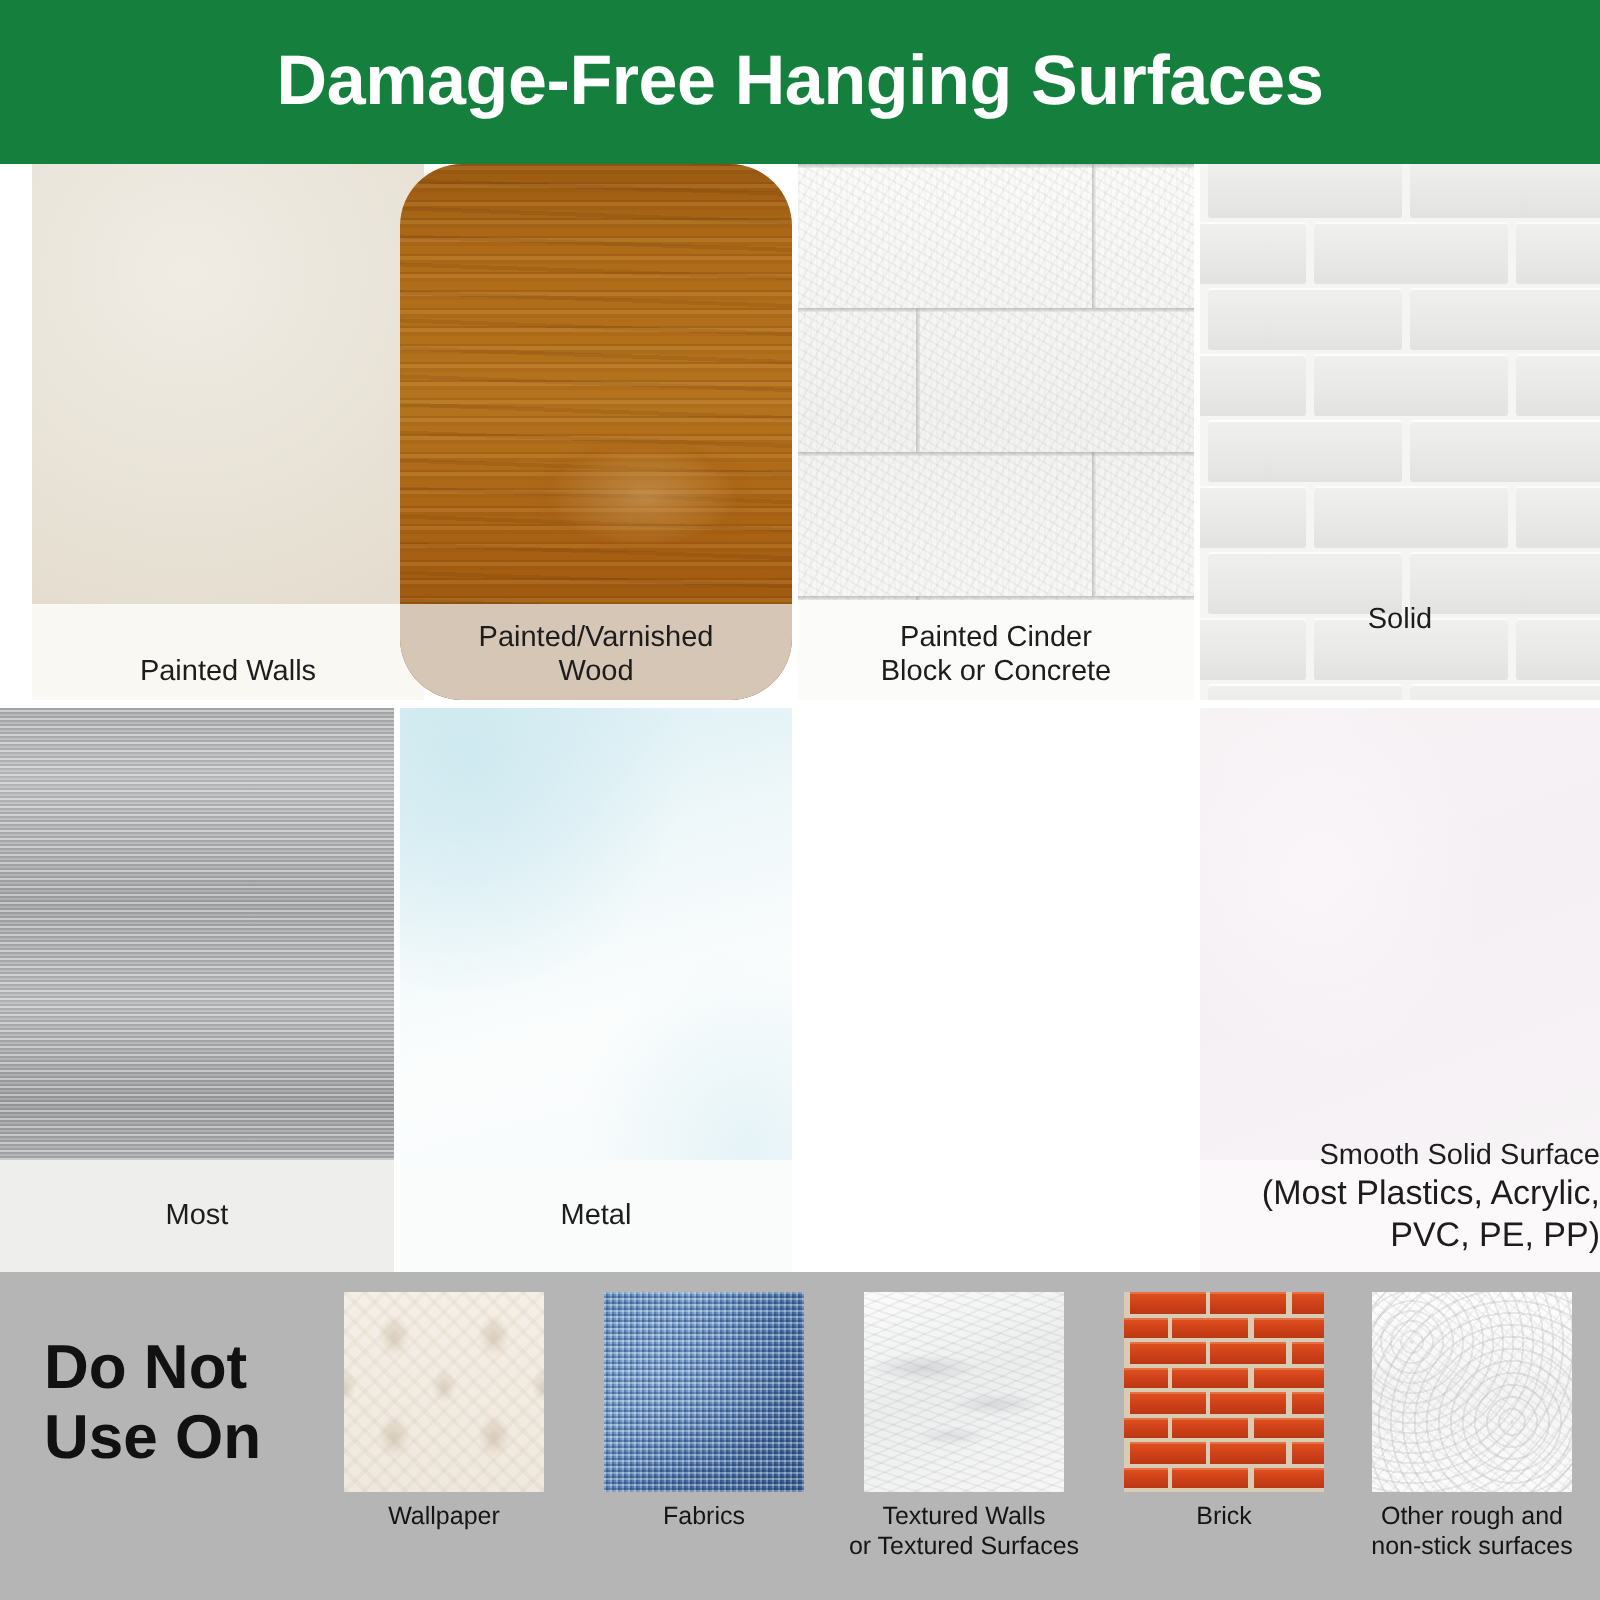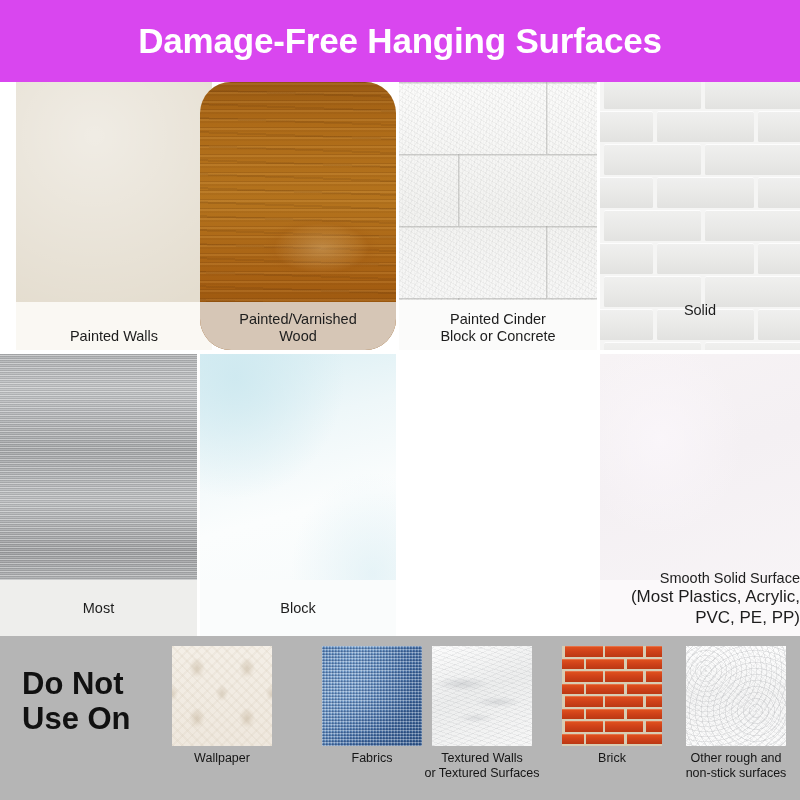--- a/index.html
+++ b/index.html
@@ -17,21 +17,21 @@
     height: 800px;
     overflow: hidden;
     background: #ffffff;
   }
 
   
   .header {
     position: absolute;
     left: 0; top: 0;
     width: 800px; height: 82px;
-    background: #d946ef;
+    background: #15803d;
     display: flex;
     align-items: center;
     justify-content: center;
   }
   .header-title {
     color: #ffffff;
     font-size: 35px;
     font-weight: bold;
     letter-spacing: -0.2px;
     white-space: nowrap;
@@ -228,21 +228,21 @@
     margin-top: 5px;
     text-align: center;
     font-size: 12.5px;
     color: #151515;
     line-height: 1.18;
     width: 130px;
     margin-left: -15px;
     font-family: "Liberation Sans", sans-serif;
   }
   .i0 { left: 2px; }
-  .i1 { left: 132px; margin-left: 20px; }
+  .i1 { left: 132px; }
   .i2 { left: 262px; }
   .i3 { left: 392px; }
   .i4 { left: 516px; }
 
   
   .tex-wallpaper {
     background:
       radial-gradient(ellipse 13% 17% at 25% 22%, rgba(196,180,156,0.55), rgba(0,0,0,0) 62%),
       radial-gradient(ellipse 13% 17% at 75% 22%, rgba(196,180,156,0.55), rgba(0,0,0,0) 62%),
       radial-gradient(ellipse 13% 17% at 25% 72%, rgba(196,180,156,0.55), rgba(0,0,0,0) 62%),
@@ -396,21 +396,21 @@
 
     <div class="cell c-metal">
       <div class="swatch tex-metal"></div>
       <div class="label-band band-metal"></div>
       <div class="cell-label" style="padding-bottom:18px;">Most</div>
     </div>
 
     <div class="cell c-glass">
       <div class="swatch tex-glass"></div>
       <div class="label-band band-glass"></div>
-      <div class="cell-label" style="padding-bottom:18px;">Block</div>
+      <div class="cell-label" style="padding-bottom:18px;">Metal</div>
     </div>
 
 
     <div class="cell c-smooth">
       <div class="swatch tex-smooth"></div>
       <div class="label-band band-smooth"></div>
       <div class="cell-label" style="padding-bottom:8px;text-align:right;">
         <span>Smooth Solid Surface</span>
         <span class="sub">(Most Plastics, Acrylic, PVC, PE, PP)</span>
       </div>

